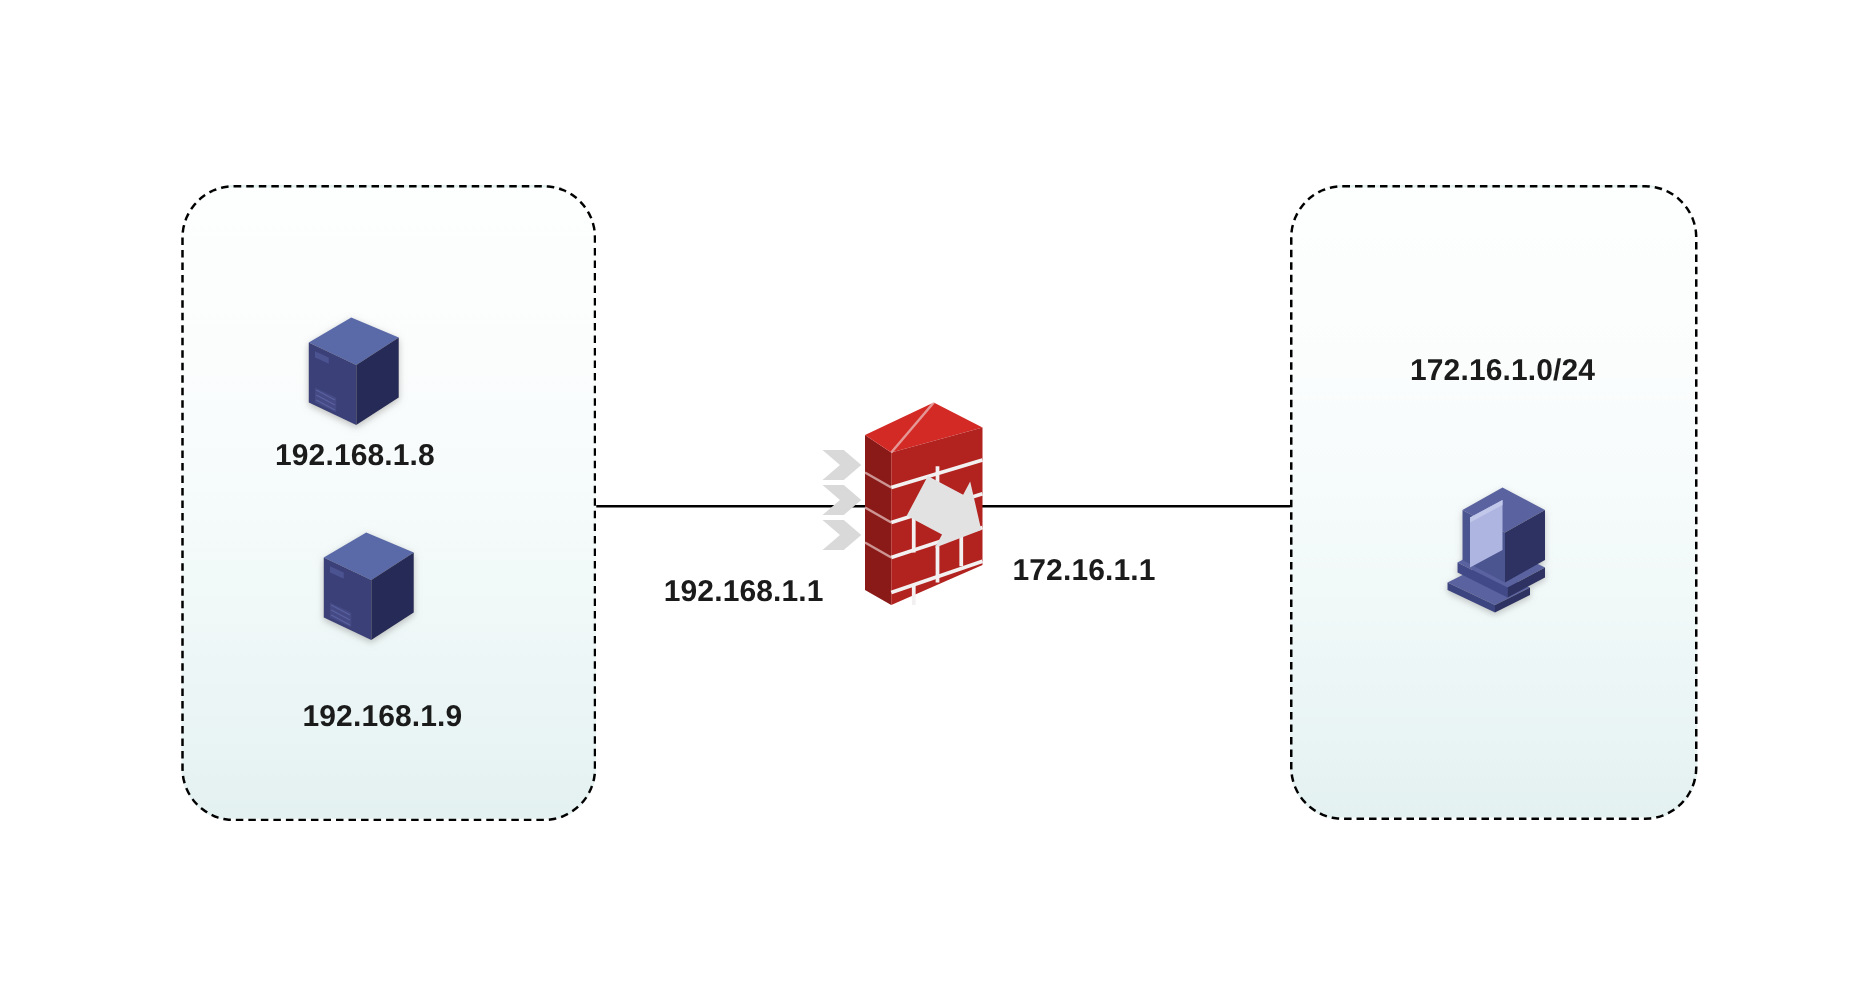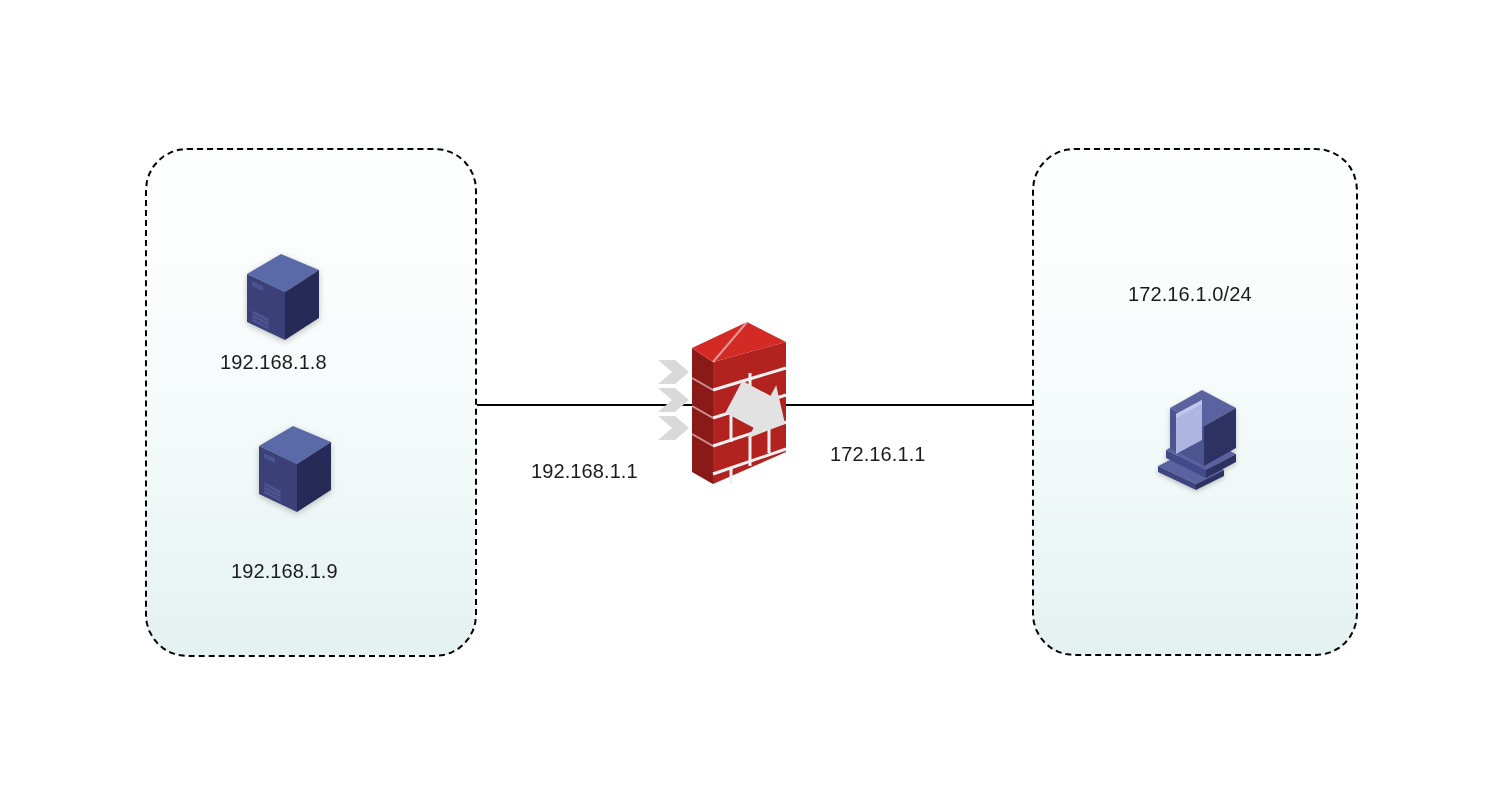--- a/index.html
+++ b/index.html
@@ -46,30 +46,31 @@
     top: 404px;
     width: 215px;
   }
   #link-right {
     left: 780px;
     top: 404px;
     width: 252px;
   }
   .node-label {
     position: absolute;
-    font-size: 20px;
+    font-size: 24px;
     color: #1b1b1b;
     white-space: nowrap;
     letter-spacing: 0.1px;
+    font-weight: bold;
   }
   #label-host-1 { left: 220px; top: 351px; }
-  #label-host-2 { left: 231px; top: 560px; }
+  #label-host-2 { left: 242px; top: 560px; }
   #label-zone-external { left: 1128px; top: 283px; }
   #label-if-inside { left: 531px; top: 460px; }
-  #label-if-outside { left: 830px; top: 443px; }
+  #label-if-outside { left: 810px; top: 443px; }
 
   .icon-wrap { position: absolute; }
   #icon-server-1 { left: 243px; top: 248px; width: 80px; height: 100px; }
   #icon-server-2 { left: 255px; top: 420px; width: 80px; height: 100px; }
   #icon-firewall  { left: 655px; top: 318px; width: 135px; height: 176px; }
   #icon-workstation { left: 1152px; top: 378px; width: 100px; height: 112px; }
   svg { display: block; overflow: visible; }
 </style>
 </head>
 <body>

